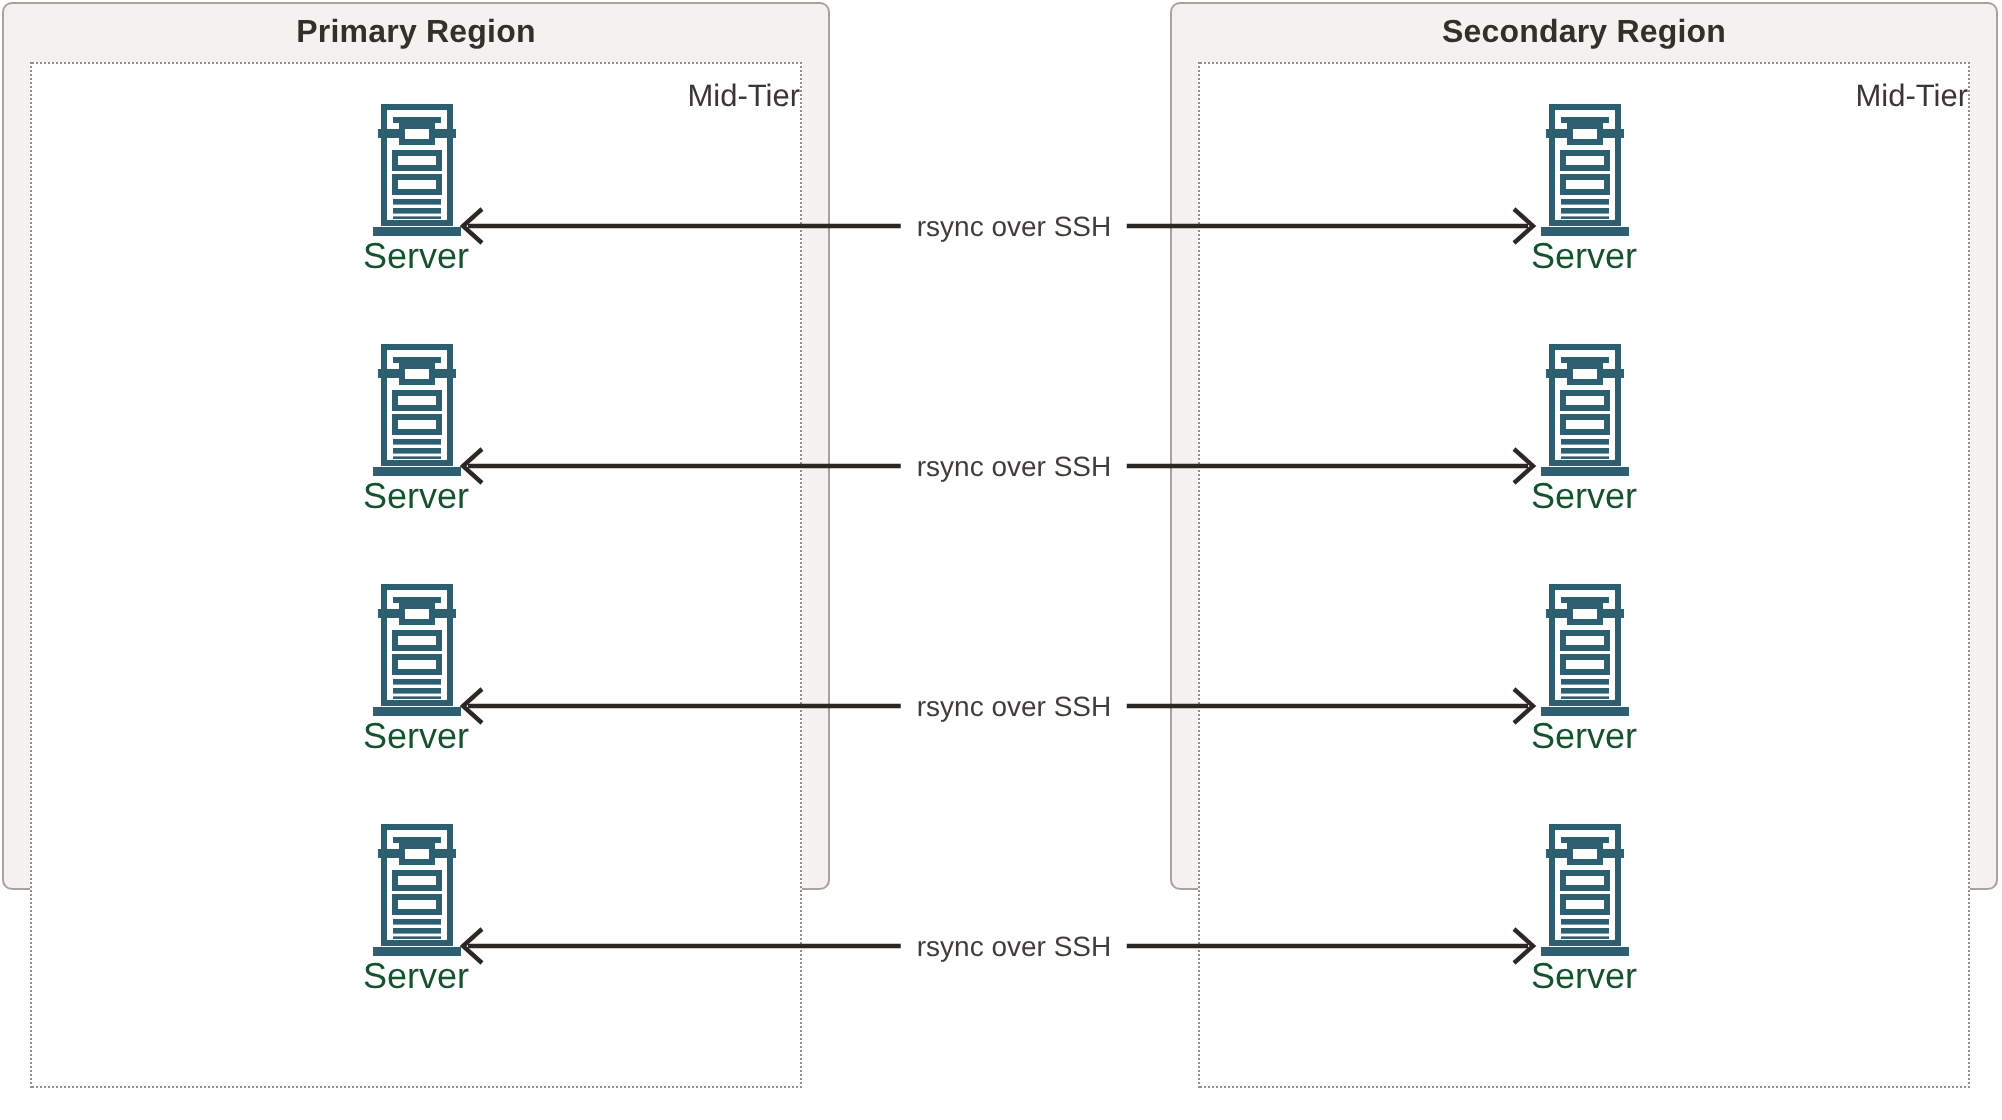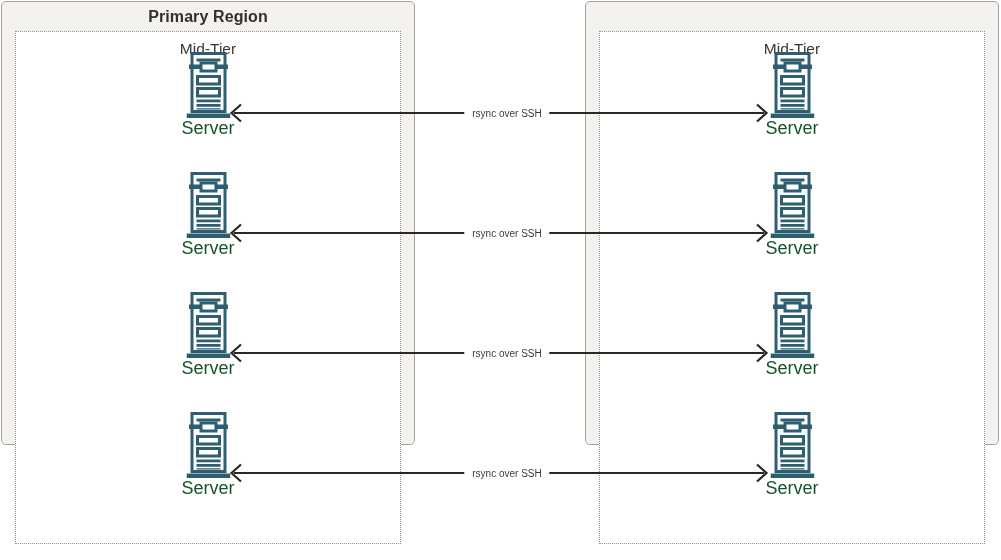--- a/index.html
+++ b/index.html
@@ -42,21 +42,21 @@
     left: 13px;
     top: 29px;
     width: 386px;
     height: 513px;
     background: #ffffff;
     border: 1px dotted #8f8f8f;
     box-sizing: border-box;
   }
   .midtier-title {
     padding-top: 8px;
-    text-align: center;
+    text-align: right;
     font-size: 15.5px;
     color: #3a3632;
   }
   .server {
     position: absolute;
     left: 50%;
     transform: translateX(-50%);
     display: flex;
     flex-direction: column;
     align-items: center;
@@ -76,21 +76,21 @@
     color: #2b2824;
   }
   .arrow-row svg { position: absolute; left: 0; top: 0; }
   .arrow-label {
     position: absolute;
     left: 278px;
     top: 12px;
     transform: translate(-50%, -50%);
     background: #ffffff;
     padding: 1px 8px;
-    font-size: 10px;
+    font-size: 14px;
     color: #403c38;
     white-space: nowrap;
   }
 </style>
 </head>
 <body>
 
 <div class="canvas">
 
   <div class="region primary">
@@ -166,20 +166,21 @@
             <rect x="10" y="56.2" width="24" height="1.3" fill="currentColor"></rect>
             <rect x="0" y="61.5" width="44" height="4.5" fill="currentColor"></rect>
           </svg>
         </span>
         <span class="server-label">Server</span>
       </div>
     </div>
   </div>
 
   <div class="region secondary">
+    <div class="region-title">Secondary Region</div>
     <div class="midtier">
       <div class="midtier-title">Mid-Tier</div>
 
       <div class="server" style="top:20px">
         <span class="server-icon">
           <svg width="44" height="66" viewBox="0 0 44 66" aria-hidden="true">
             <rect x="5.5" y="1.5" width="33" height="58" fill="#ffffff" stroke="currentColor" stroke-width="3"></rect>
             <rect x="10" y="6.5" width="24" height="3" fill="currentColor"></rect>
             <rect x="2.5" y="12.5" width="39" height="4.5" fill="currentColor"></rect>
             <rect x="14.5" y="11" width="15" height="8" fill="#ffffff" stroke="currentColor" stroke-width="3"></rect>

